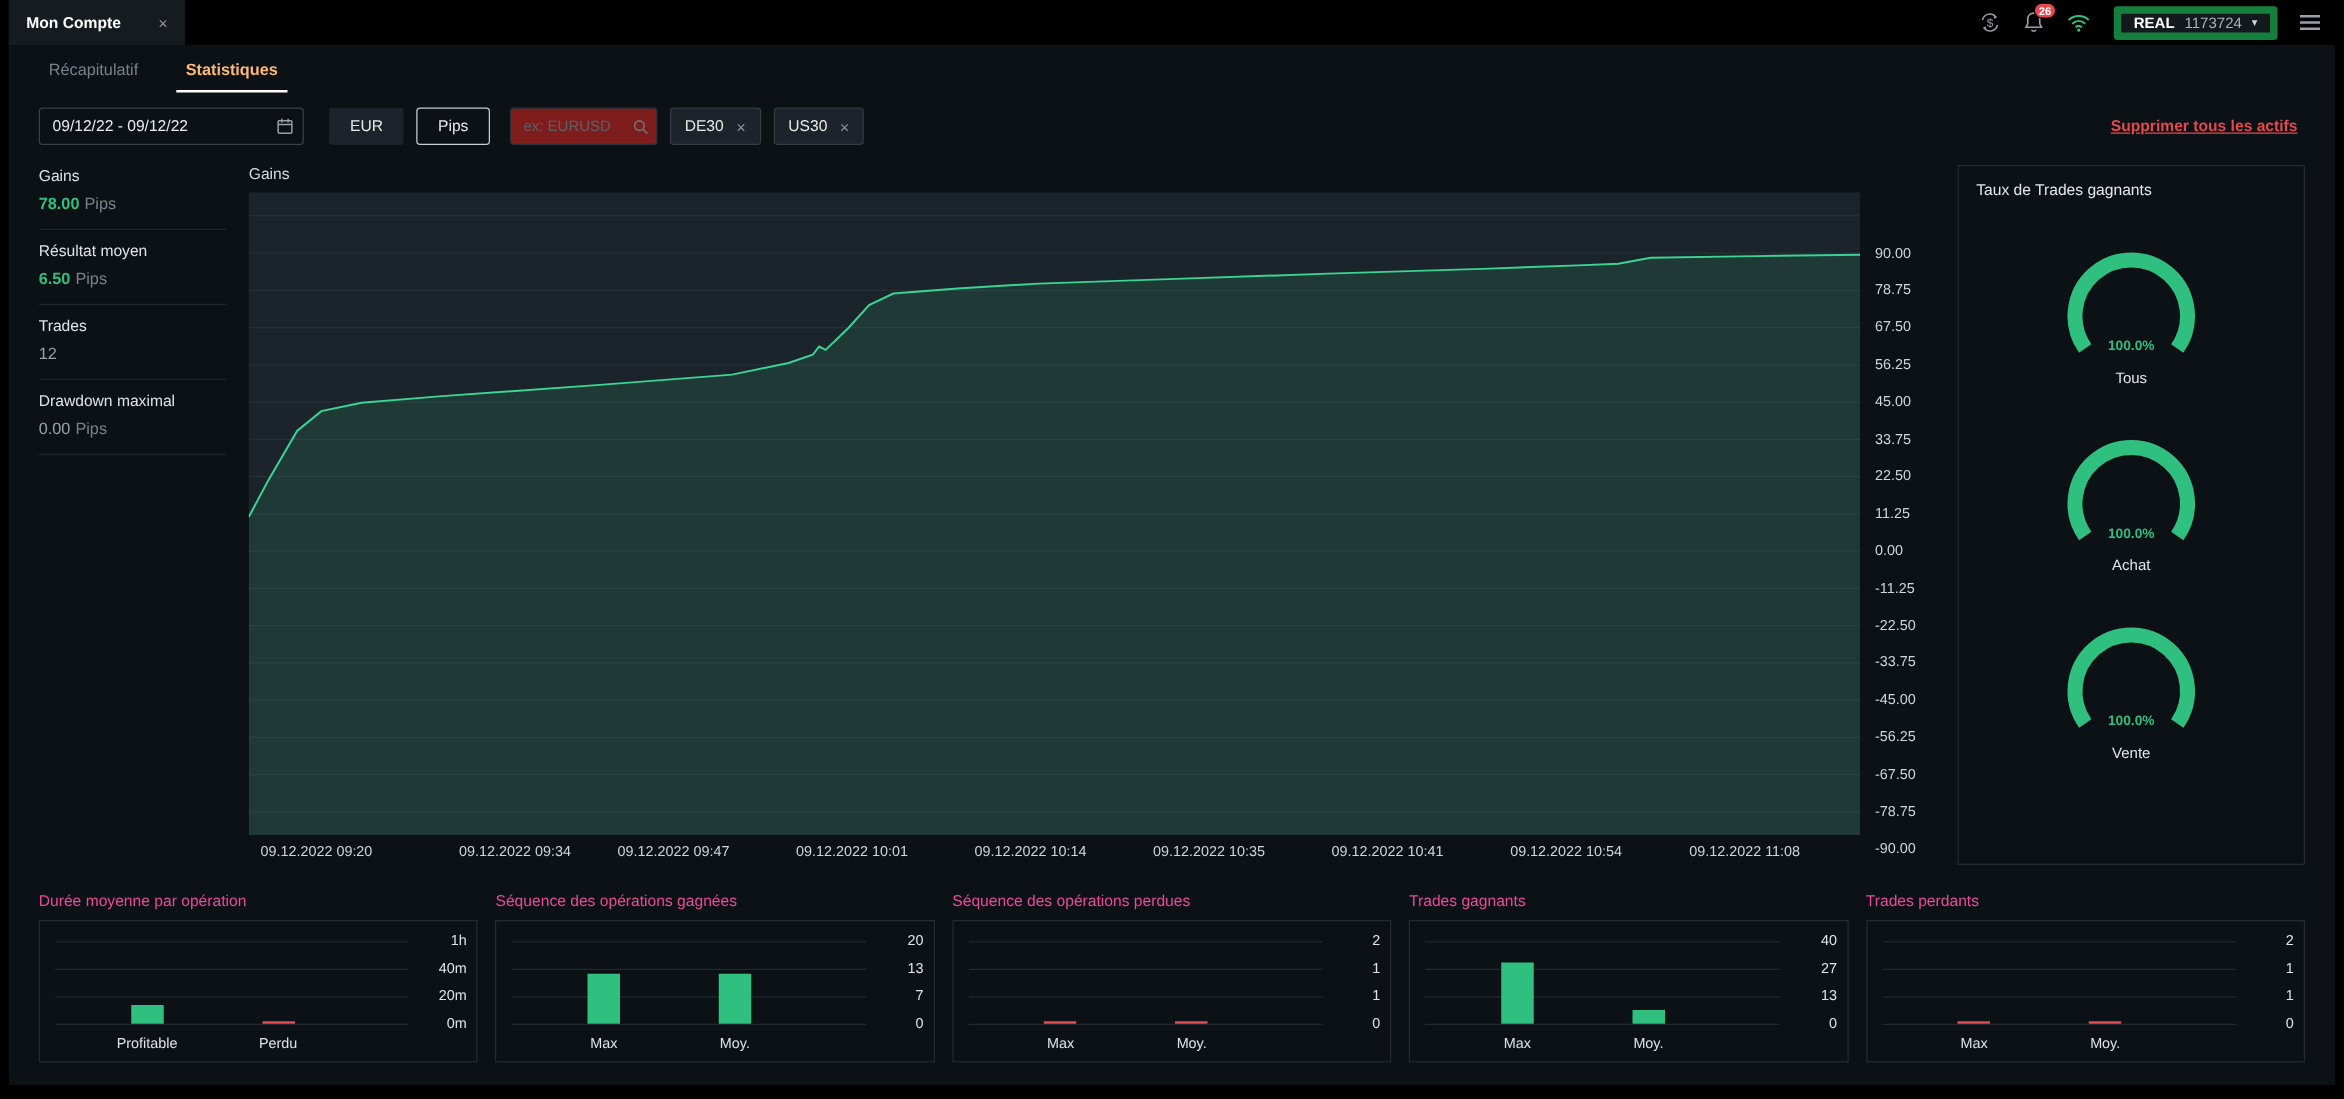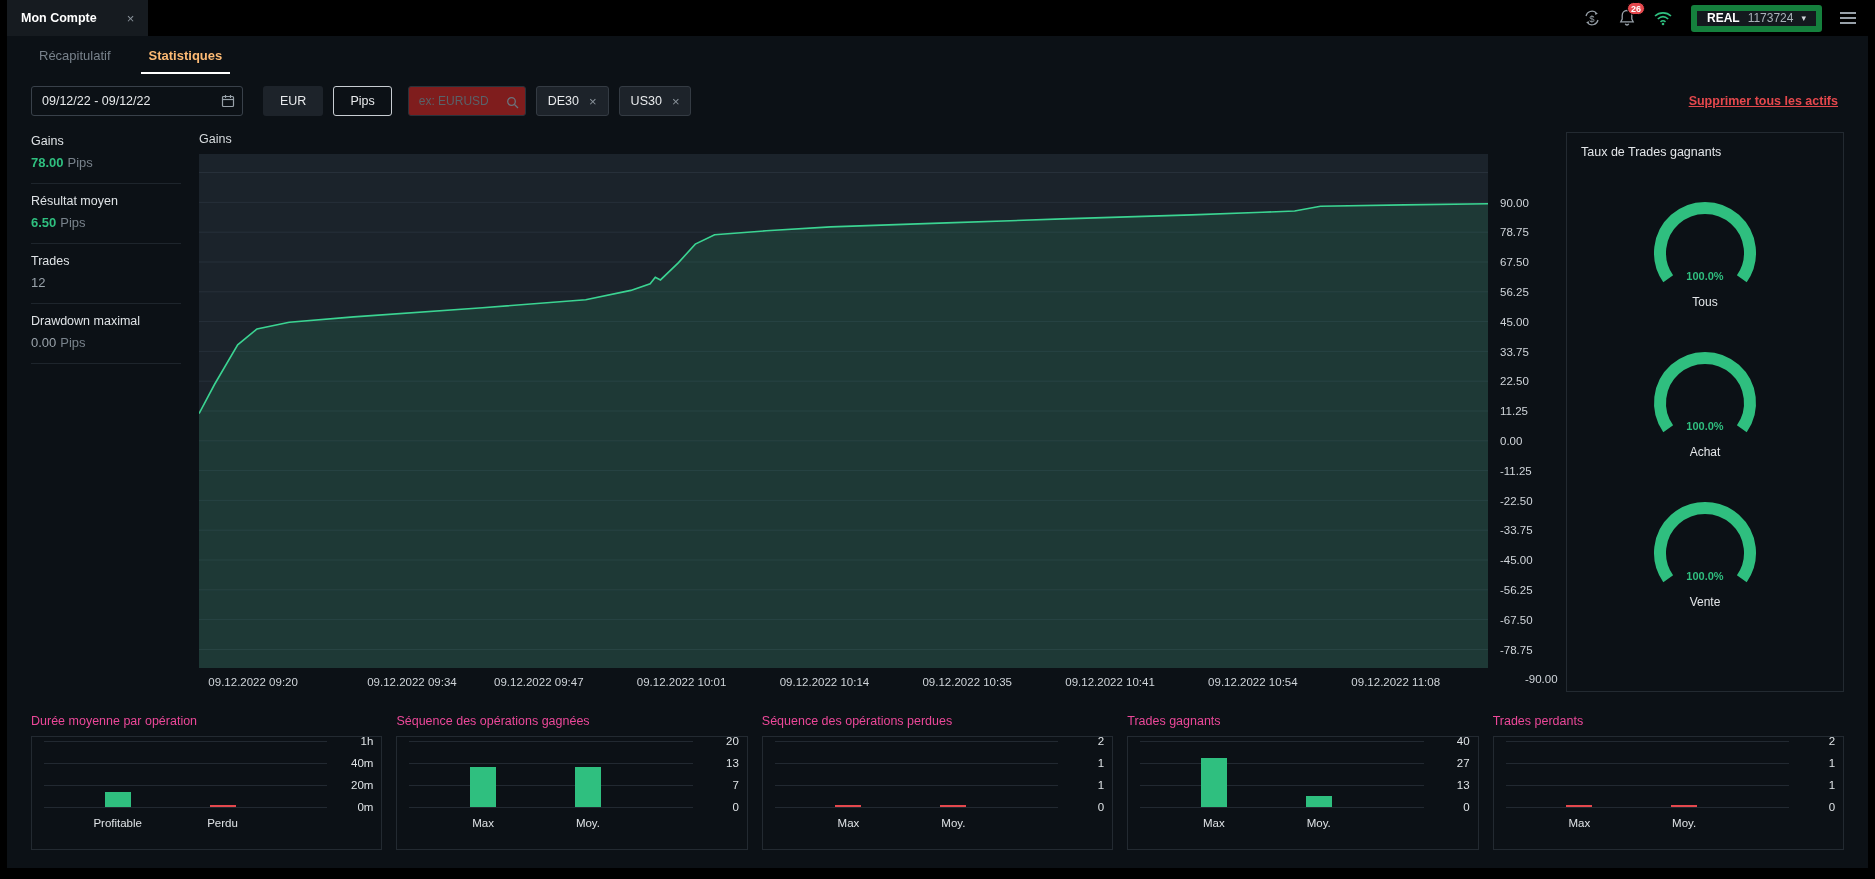--- a/index.html
+++ b/index.html
@@ -65,21 +65,21 @@
 
   .gauges{width:278px;flex:none;border:1px solid #232a31;height:560px;padding:12px 14px}
   .gauges-title{color:#e3e6e9;font-size:12.5px}
   .gauge{display:flex;flex-direction:column;align-items:center;margin-top:42px}
   .gauge-label{color:#e3e6e9;font-size:12px;margin-top:2px}
 
   
   .bottom{display:flex;gap:14px;margin:16px 24px 0}
   .mini{flex:1;min-width:0}
   .mini-title{color:#ec4899;font-size:12.5px;margin-bottom:8px;white-space:nowrap}
-  .mini-box{border:1px solid #232a31;height:114px;padding:4px 12px 6px}
+  .mini-box{border:1px solid #232a31;height:114px;padding:16px 12px 6px}
   .mini-plot{position:relative;height:66px;margin-right:42px}
   .gl{position:absolute;left:0;right:0;height:1px;background:#222931}
   .mtick{position:absolute;right:-46px;width:40px;text-align:right;transform:translateY(-50%);color:#dfe3e6;font-size:11.5px}
   .mbar{position:absolute;bottom:0;width:26px}
   .mini-cats{position:relative;height:18px;margin:8px 42px 0 0}
   .mini-cats span{position:absolute;transform:translateX(-50%);color:#dfe3e6;font-size:11.5px;top:2px;white-space:nowrap}
 </style>
 </head>
 <body>
 
@@ -237,21 +237,21 @@
             <div class="ytick" style="top: 197.387px;">22.50</div>
             <div class="ytick" style="top: 227.193px;">11.25</div>
             <div class="ytick" style="top: 257px;">0.00</div>
             <div class="ytick" style="top: 286.807px;">-11.25</div>
             <div class="ytick" style="top: 316.613px;">-22.50</div>
             <div class="ytick" style="top: 346.42px;">-33.75</div>
             <div class="ytick" style="top: 376.227px;">-45.00</div>
             <div class="ytick" style="top: 406.034px;">-56.25</div>
             <div class="ytick" style="top: 435.84px;">-67.50</div>
             <div class="ytick" style="top: 465.647px;">-78.75</div>
-            <div class="ytick" style="top: 495.454px; margin-left: 25px;">-90.00</div>
+            <div class="ytick" style="top: 495.454px;">-90.00</div>
           </div>
       </div>
     </div>
 
     <div class="gauges">
       <div class="gauges-title">Taux de Trades gagnants</div>
       <div>
           <div class="gauge">
             <svg width="170" height="92" viewBox="0 0 170 92">
               <path d="M 48.2 77.8 A 45 45 0 1 1 121.8 77.8" fill="none" stroke="#2fbf7f" stroke-width="12"></path>

